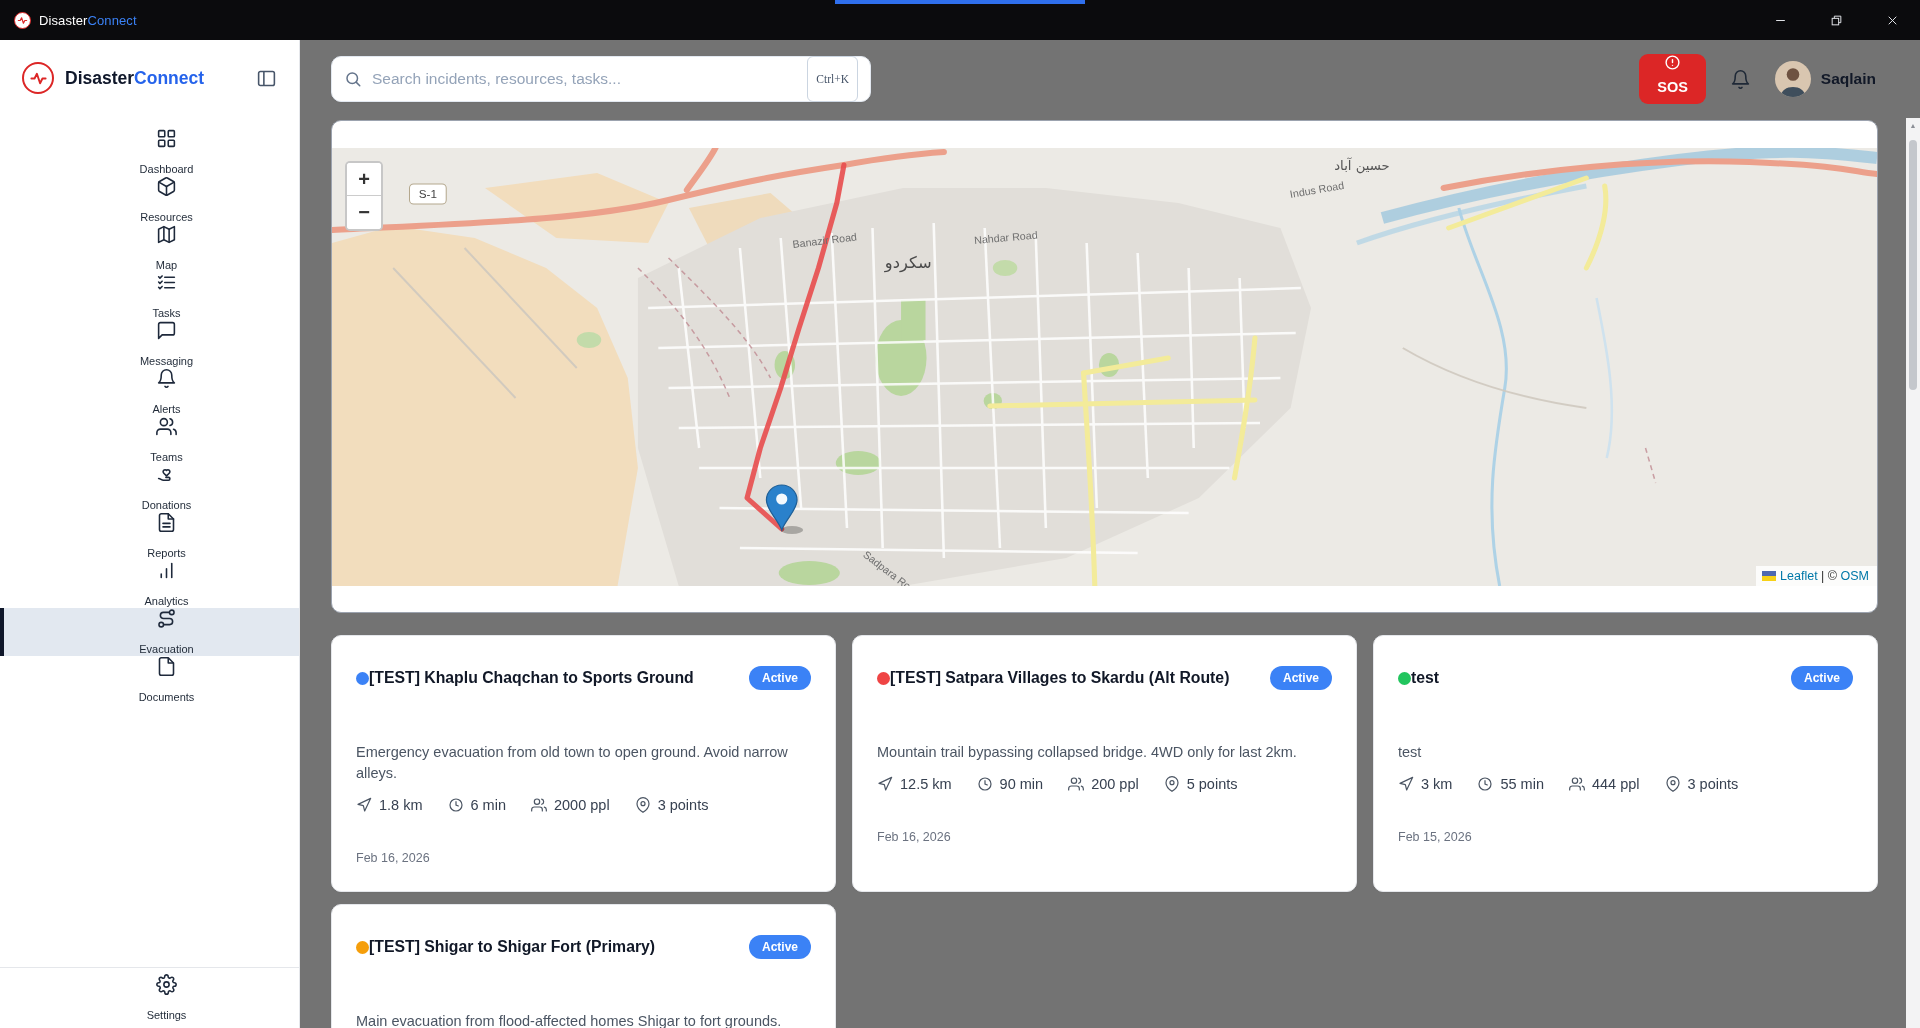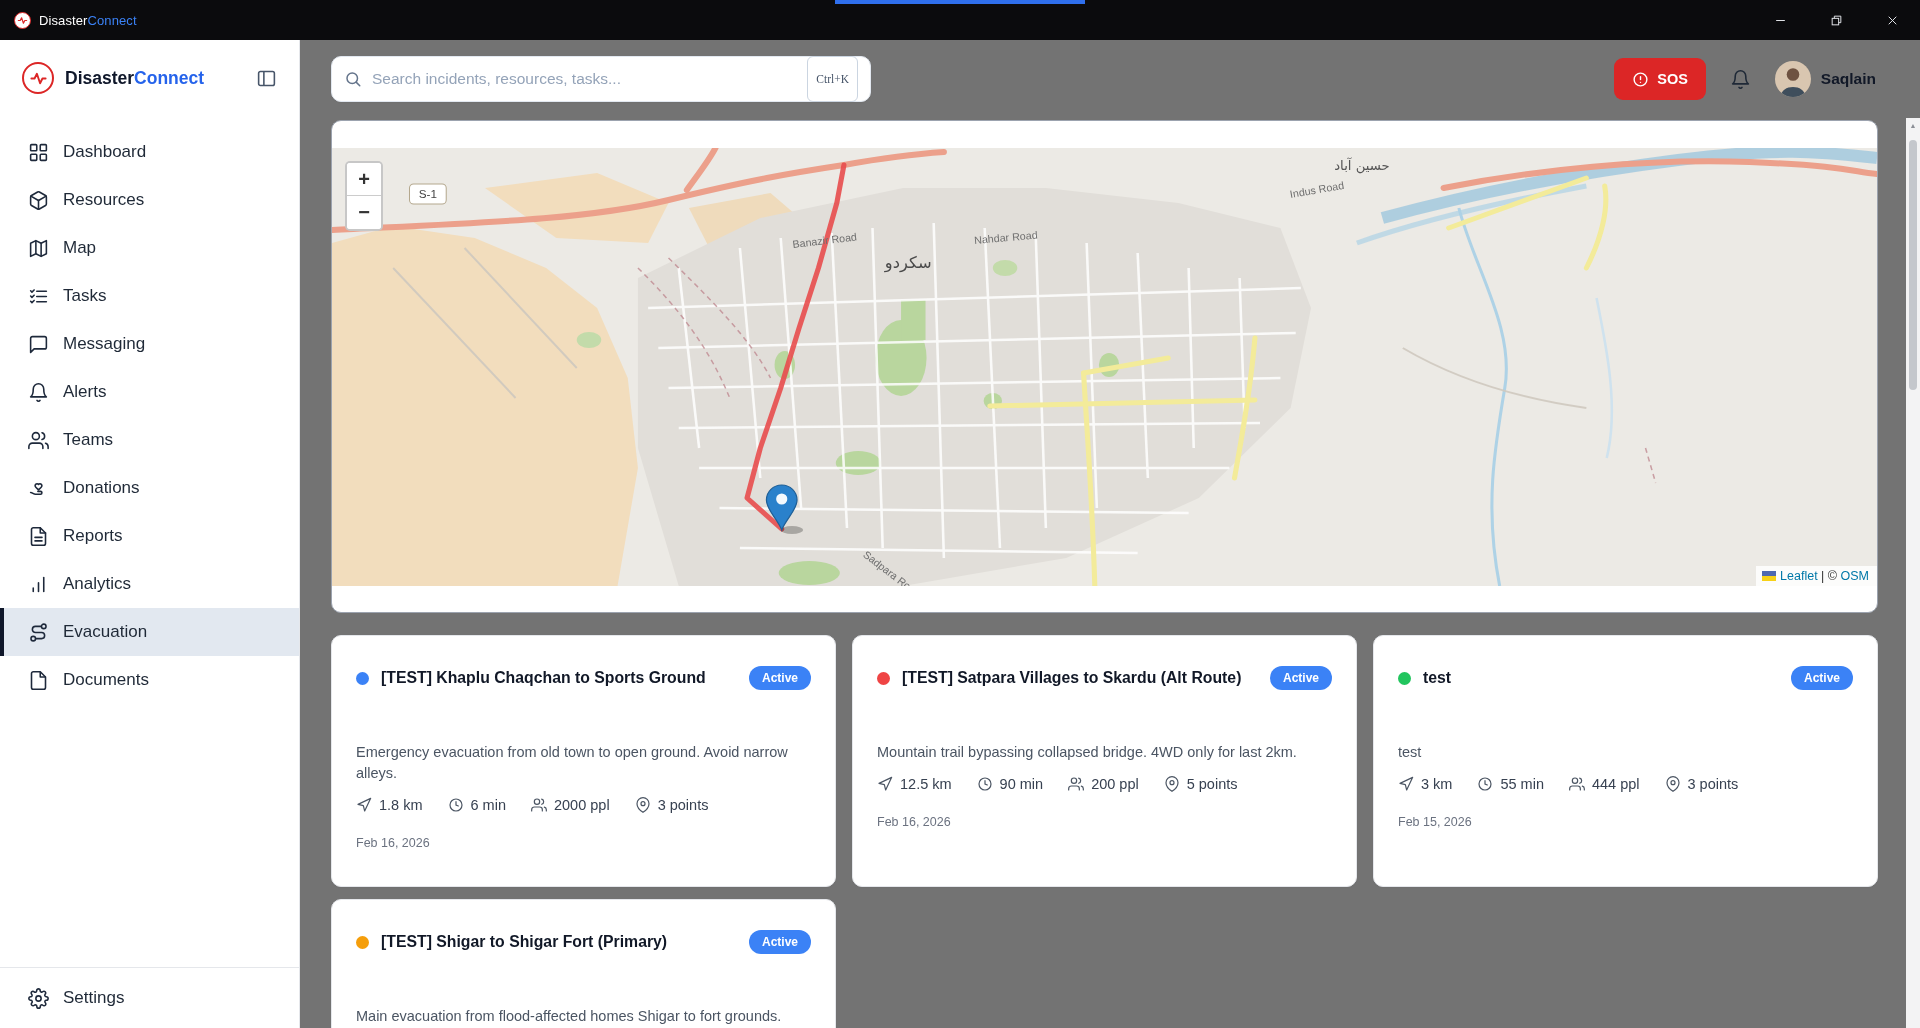--- a/index.html
+++ b/index.html
@@ -23,41 +23,41 @@
   
   .sidebar { width:300px; background:#fff; border-right:1px solid #e5e7eb; display:flex; flex-direction:column; }
   .sb-header { height:76px; display:flex; align-items:center; padding:0 22px; gap:11px; flex:0 0 auto; }
   .sb-logo { width:32px; height:32px; border:2.5px solid #dc2626; border-radius:50%; display:flex; align-items:center; justify-content:center; color:#dc2626; }
   .sb-logo svg { width:19px; height:19px; }
   .sb-brand { font-size:17.5px; font-weight:700; color:#0f172a; }
   .sb-brand .accent { color:#2563eb; }
   .sb-collapse { margin-left:auto; background:none; border:none; color:#475569; cursor:pointer; }
   .sb-collapse svg { width:21px; height:21px; }
   .sb-nav { padding-top:12px; flex:0 0 auto; }
-  .nav-item { height:48px; display:flex; align-items:center; gap:14px; padding-left:24px; border-left:4px solid transparent; font-size:17px; color:#1f2937; cursor:pointer; }
+  .nav-item { height:48px; display:flex; align-items:center; gap:14px; padding-left:30px; border-left:4px solid transparent; font-size:11px; color:#1f2937; cursor:pointer;flex-direction:column; }
   .nav-item.active { background:#e2e8f0; border-left-color:#0f172a; }
   .nav-icon { width:21px; height:21px; color:#1e293b; flex:0 0 auto; }
   .sb-settings { margin-top:auto; border-top:1px solid #e5e7eb; padding:6px 0; }
   .sb-user { border-top:1px solid #e5e7eb; padding:12px 20px 14px; display:flex; align-items:center; gap:12px; }
   .avatar { width:42px; height:42px; border-radius:50%; overflow:hidden; flex:0 0 auto; }
   .sb-user-name { font-size:15px; font-weight:700; color:#111827; }
   .sb-user-role { font-size:13px; color:#6b7280; margin-top:2px; }
   .sb-logout { margin-left:auto; background:none; border:none; color:#334155; cursor:pointer; }
   .sb-logout svg { width:20px; height:20px; }
 
   
   .main { flex:1; background:#737373; display:flex; flex-direction:column; position:relative; }
   .topbar { height:78px; display:flex; align-items:center; padding:0 44px 0 31px; flex:0 0 auto; }
   .search-wrap { position:relative; width:540px; height:46px; background:#fff; border:1px solid #e2e8f0; border-radius:10px; display:flex; align-items:center; padding:0 12px; box-shadow:0 1px 2px rgba(0,0,0,.03); }
   .search-icon { width:18px; height:18px; color:#64748b; flex:0 0 auto; }
   .search-wrap input { flex:1; border:none; outline:none; background:transparent; font-family:inherit; font-size:15.5px; color:#334155; padding:0 10px; }
   .search-wrap input::placeholder { color:#94a3b8; }
   .kbd { border:1px solid #cbd5e1; border-radius:6px; padding:16px 8px; font-family:Liberation Serif, serif; font-size:11.5px; color:#475569; }
   .topbar-right { margin-left:auto; display:flex; align-items:center; gap:24px; }
-  .sos-btn { background:#dc2626; color:#fff; border:none; height:42px; padding:0 18px; border-radius:9px; display:flex; align-items:center; gap:8px; font-family:inherit; font-size:14.5px; font-weight:700; cursor:pointer; }
+  .sos-btn { background:#dc2626; color:#fff; border:none; height:50px; padding:0 18px; border-radius:9px; display:flex; align-items:center; gap:8px; font-family:inherit; font-size:14.5px; font-weight:700; cursor:pointer;flex-direction:column; }
   .sos-btn svg { width:17px; height:17px; }
   .bell-btn { background:none; border:none; color:#1f2937; cursor:pointer; }
   .bell-btn svg { width:21px; height:21px; }
   .user-chip { display:flex; align-items:center; gap:10px; cursor:pointer; }
   .user-chip .avatar { width:36px; height:36px; }
   .user-chip-name { font-size:15.5px; font-weight:700; color:#111827; }
 
   .content { flex:1; padding:2px 42px 0 31px; overflow:hidden; }
 
   
@@ -69,29 +69,29 @@
   .zoom-btn:first-child { border-bottom:1px solid #ccc; }
   .map-attribution { position:absolute; right:0; bottom:0; background:rgba(255,255,255,.85); padding:3px 8px 3px 6px; font-size:12.5px; color:#333; display:flex; align-items:center; gap:4px; z-index:5; }
   .attr-flag { width:14px; height:10px; display:inline-block; }
   .attr-flag .top { display:block; width:100%; height:5px; background:#4e68b0; }
   .attr-flag .bot { display:block; width:100%; height:5px; background:#f7d117; }
   .map-attribution a { color:#0078a8; text-decoration:none; cursor:pointer; }
 
   
   .cards-grid { margin-top:22px; display:grid; grid-template-columns:repeat(3, 1fr); gap:12px 16px; }
   .route-card { background:#fff; border:1px solid #e5e7eb; border-radius:10px; padding:30px 24px 26px; min-height:252px; box-shadow:0 1px 2px rgba(0,0,0,.03); }
-  .rc-head { display:flex; align-items:center; gap:12px; }
+  .rc-head { display:flex; align-items:center; }
   .rc-dot { width:13px; height:13px; border-radius:50%; flex:0 0 auto; }
   .rc-title { font-size:15.8px; font-weight:700; color:#111827; flex:1; line-height:1.2; }
   .rc-badge { background:#3b82f6; color:#fff; font-size:12px; font-weight:600; padding:5px 13px; border-radius:999px; flex:0 0 auto; }
   .rc-desc { margin-top:52px; font-size:14.5px; color:#4b5563; line-height:1.45; max-width:440px; }
   .rc-stats { margin-top:13px; display:flex; align-items:center; gap:25px; flex-wrap:wrap; font-size:14.5px; color:#374151; }
   .stat { display:flex; align-items:center; gap:7px; }
   .stat svg { width:16px; height:16px; color:#4b5563; }
-  .rc-date { margin-top:23px; font-size:12.5px; color:#6b7280; }
+  .rc-date { margin-top:38px; font-size:12.5px; color:#6b7280; }
 
   
   .scrollbar { position:absolute; top:78px; right:0; bottom:0; width:14px; background:#f3f3f4; }
   .scroll-arrow { text-align:center; font-size:7px; color:#8b8f96; padding-top:4px; }
   .scroll-thumb { position:absolute; top:22px; left:3px; width:8px; height:250px; border-radius:4px; background:#c4c7cc; cursor:pointer; }
 </style>
 </head>
 <body>
 
 <div class="titlebar">

